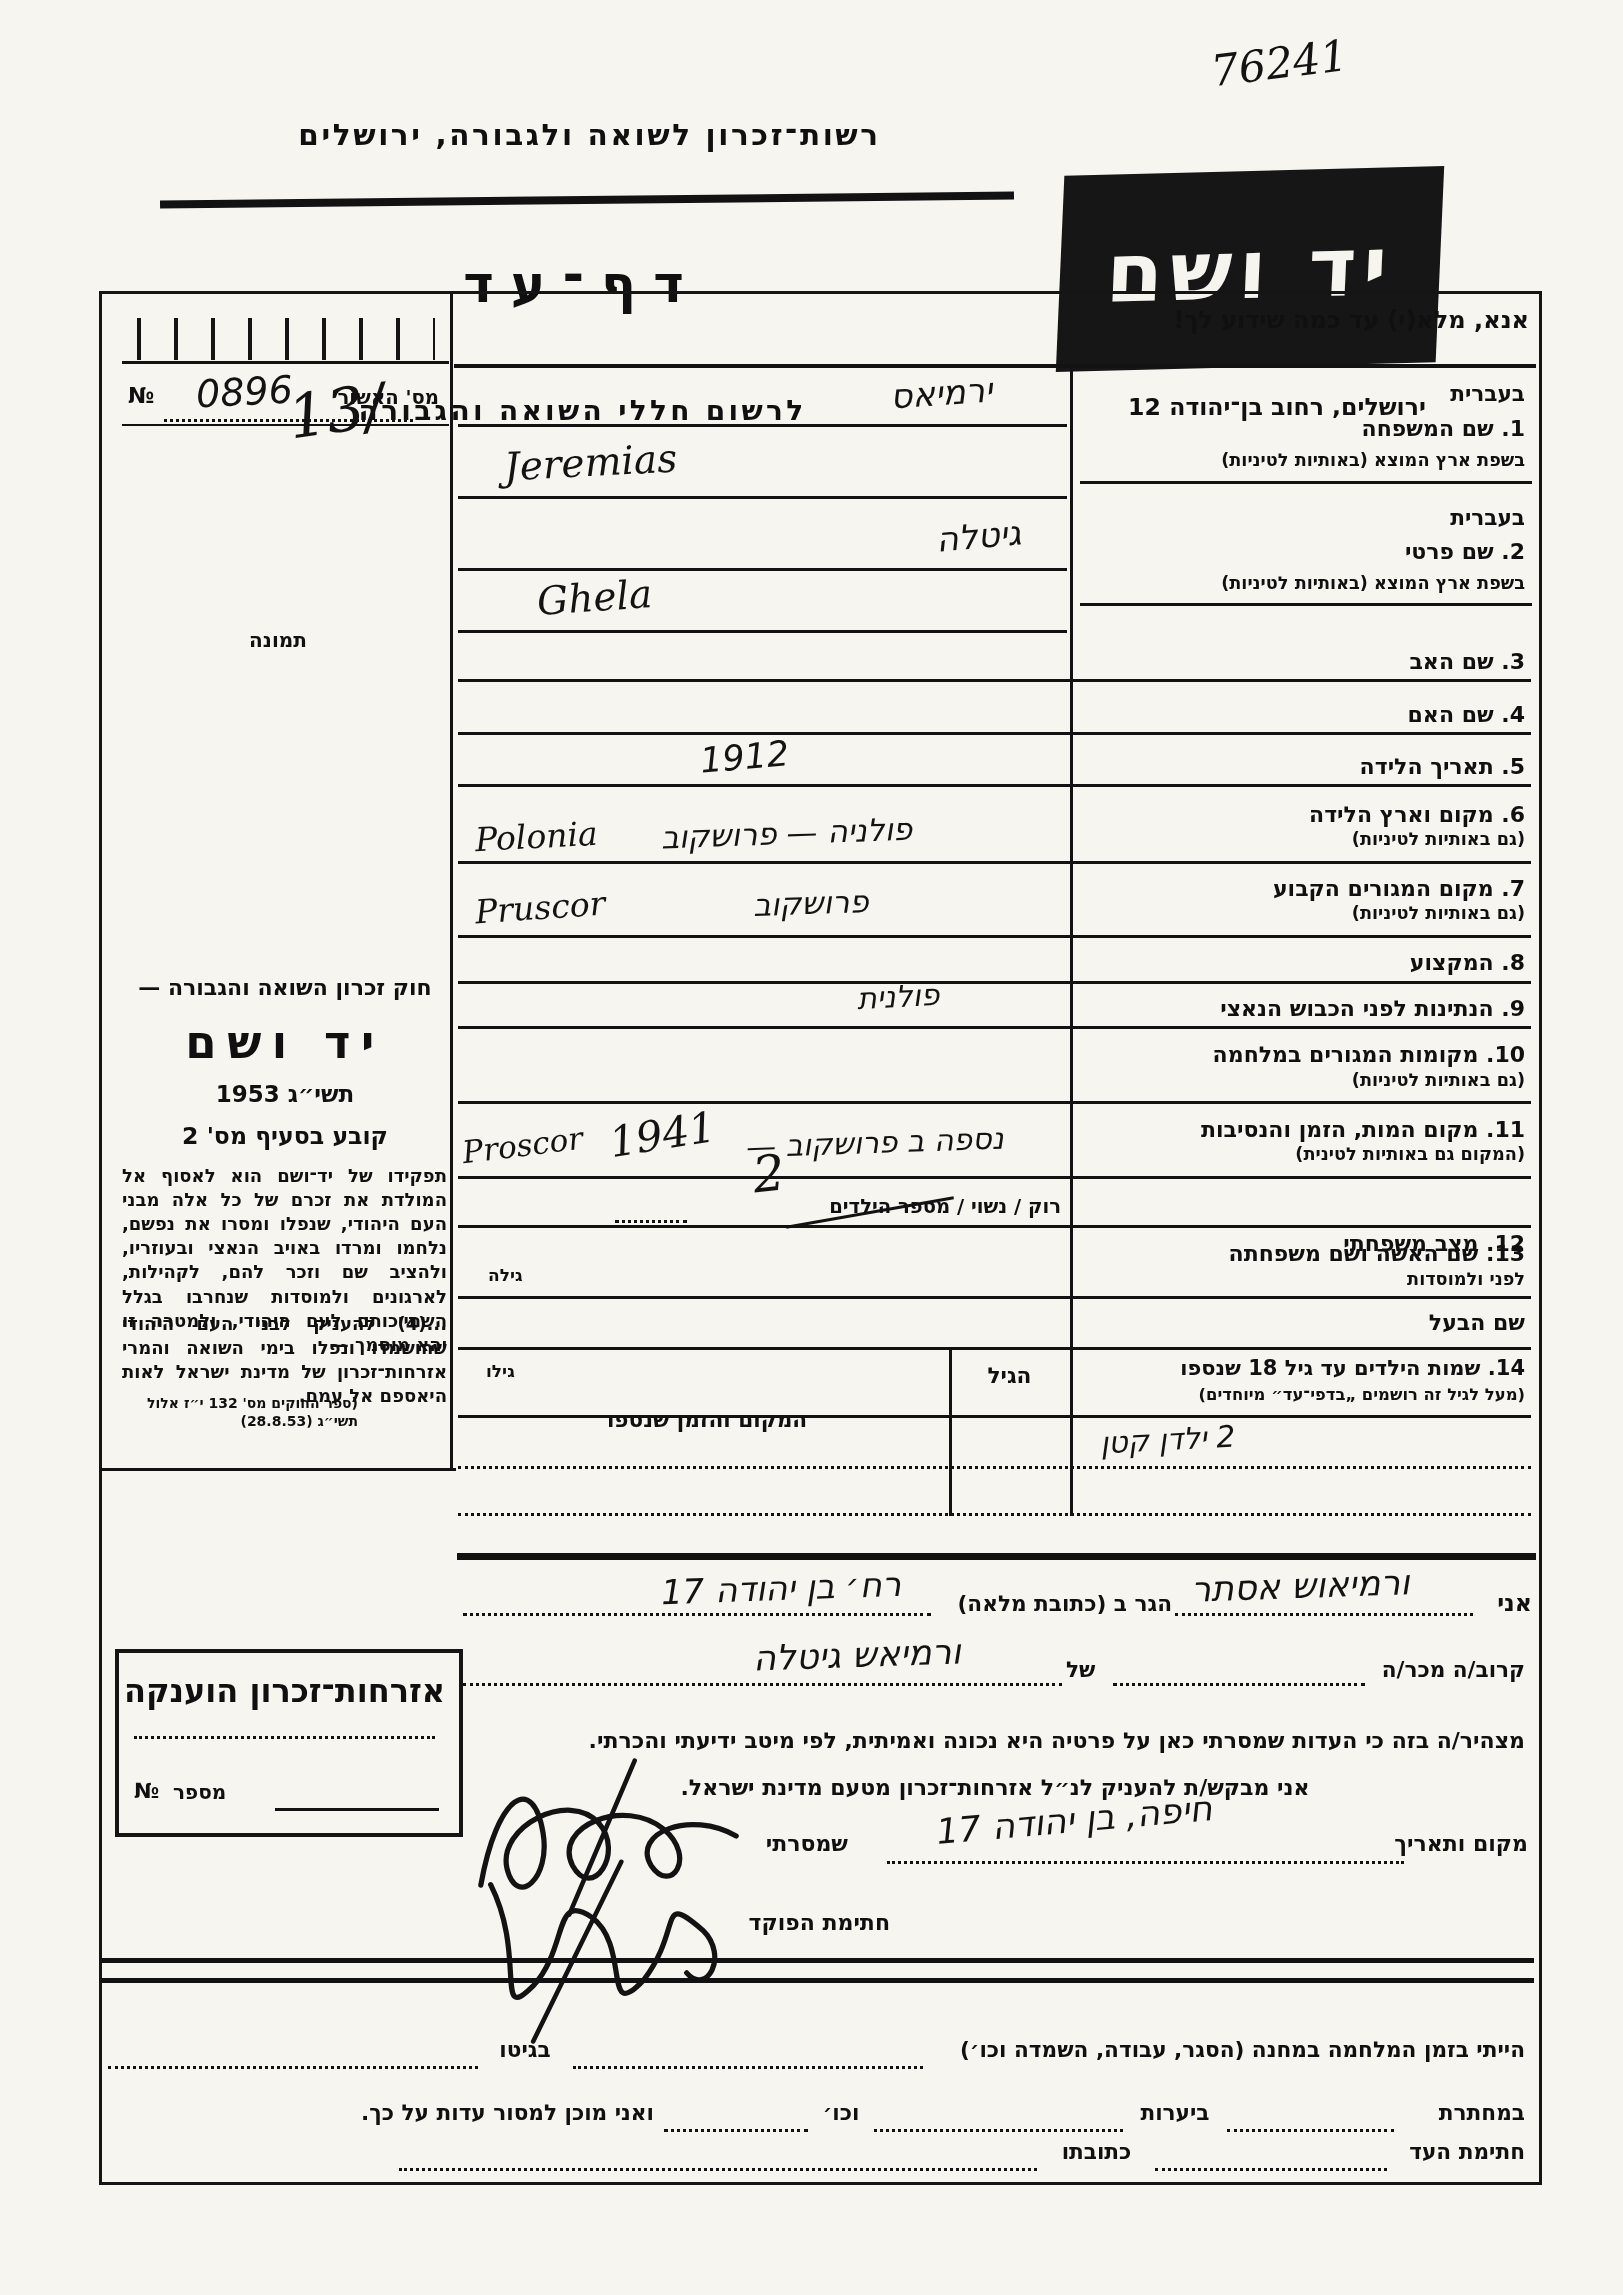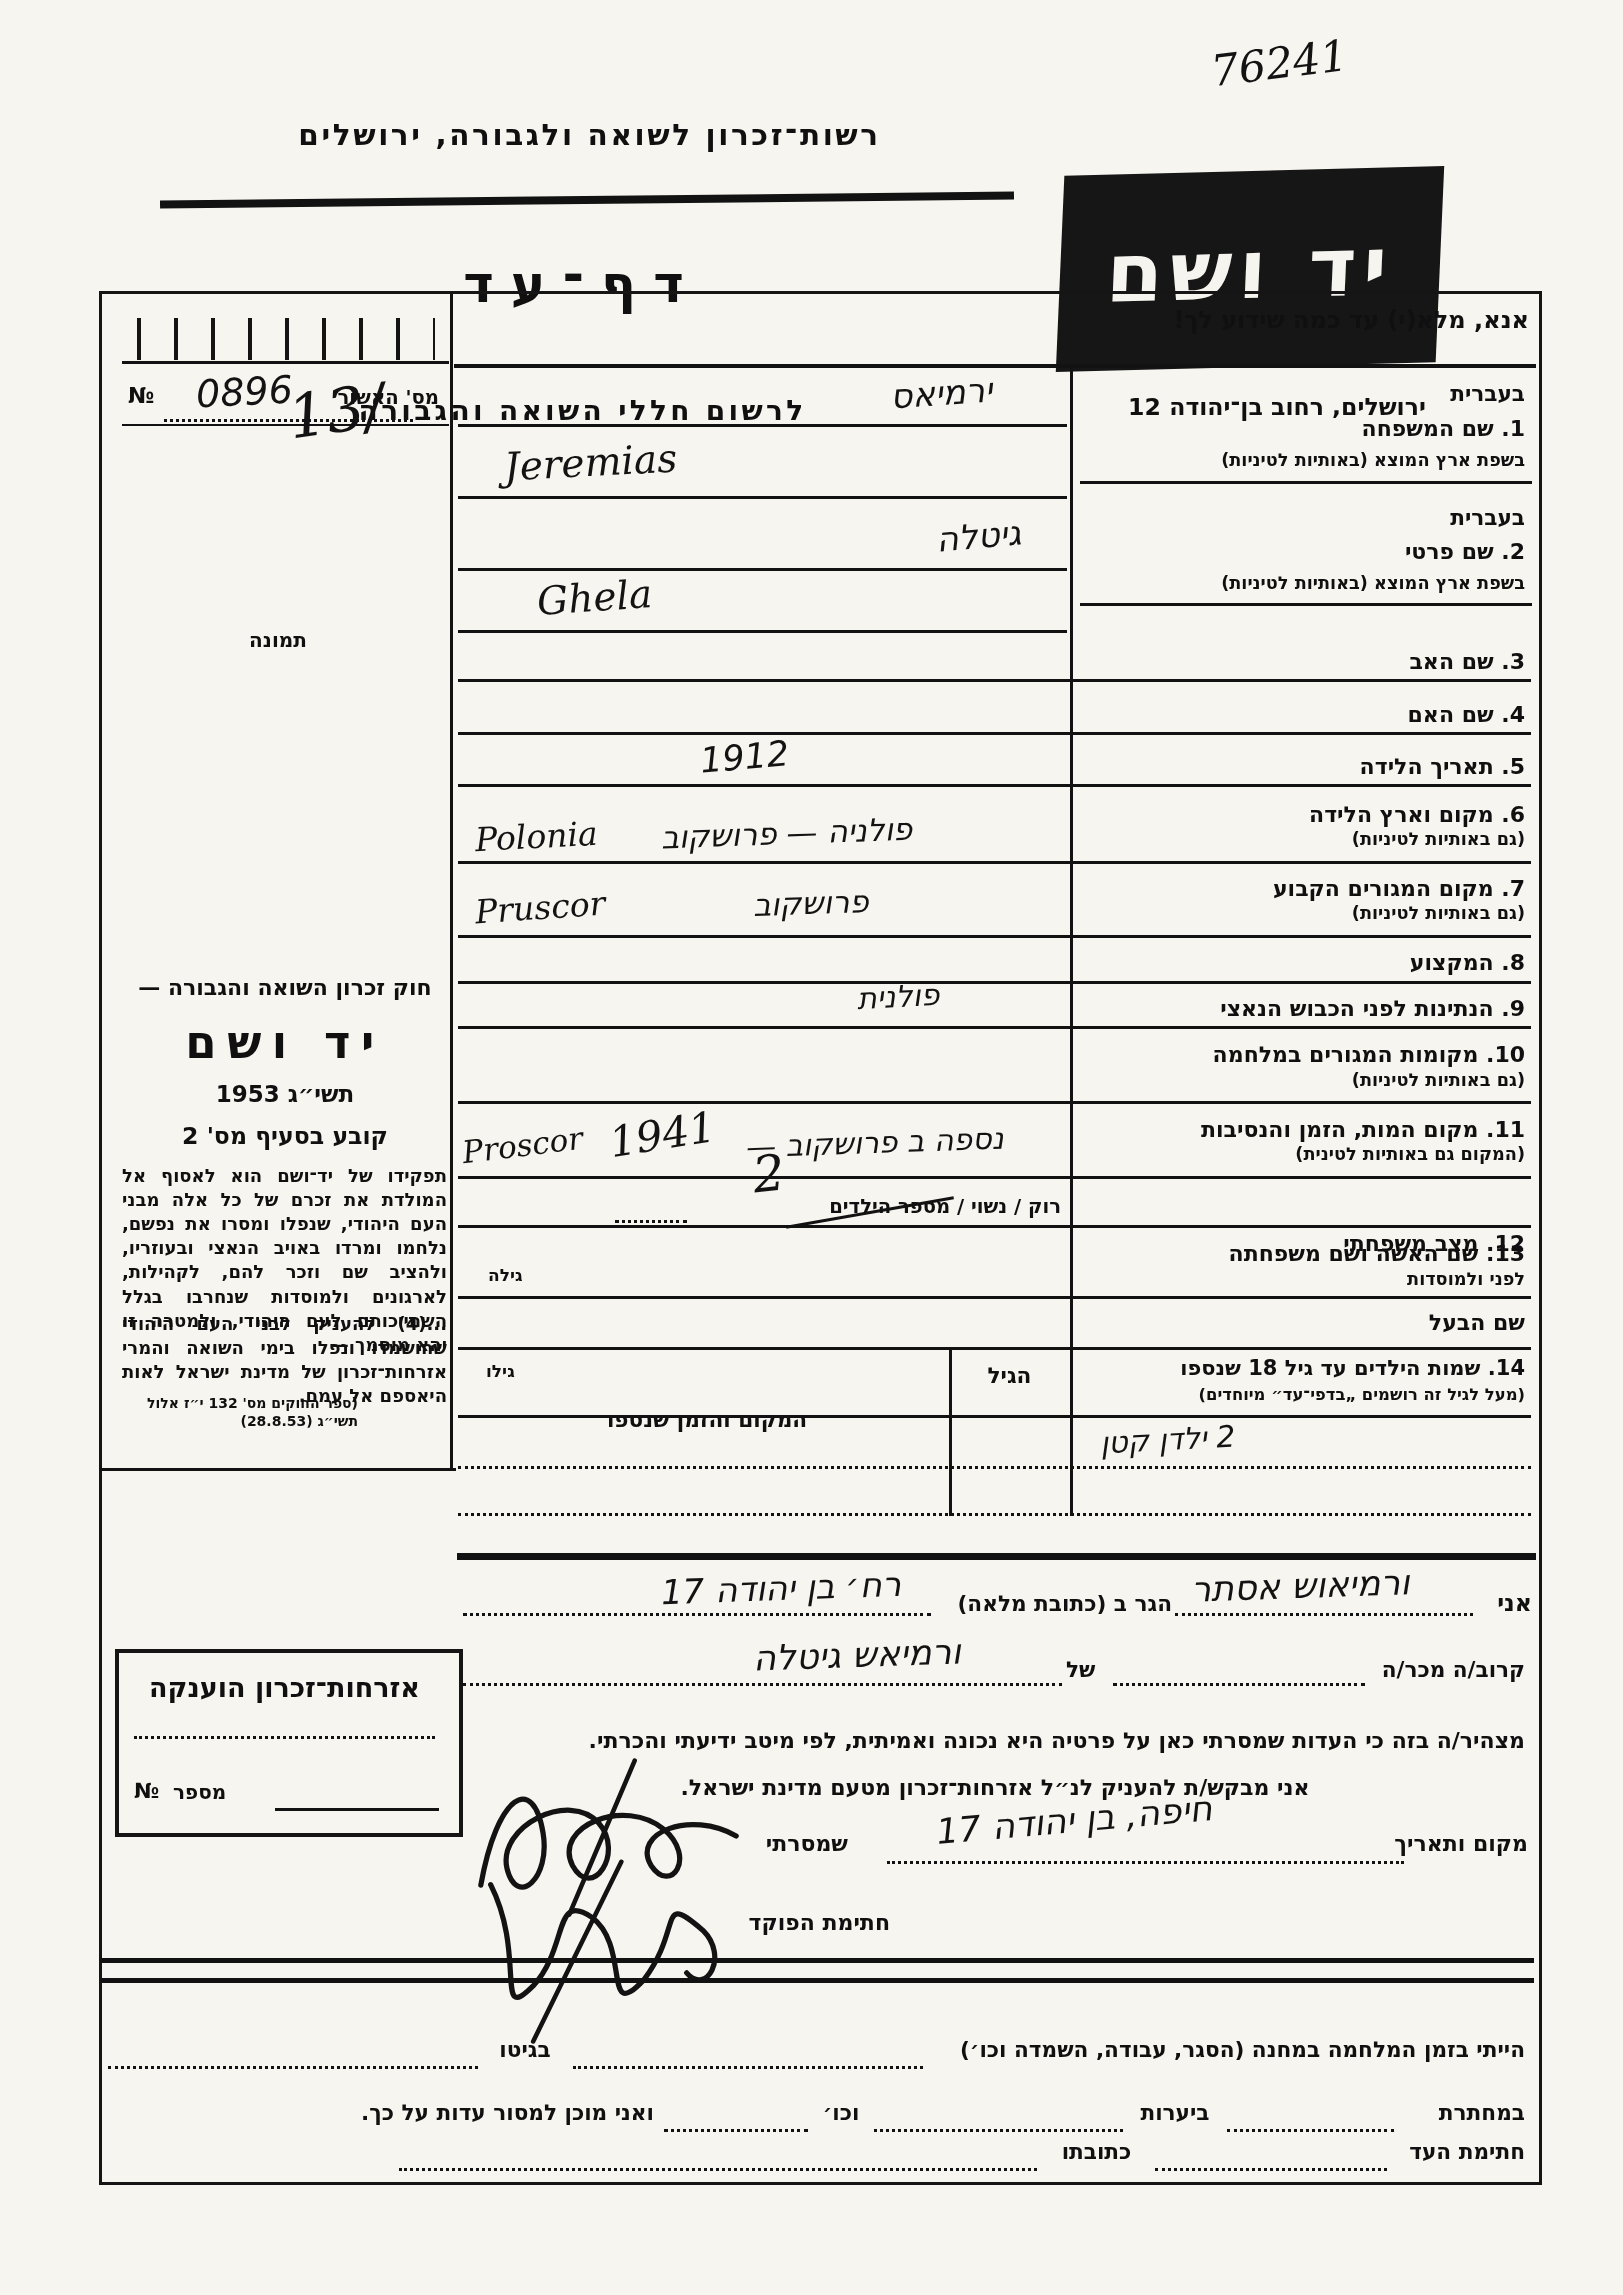--- a/index.html
+++ b/index.html
@@ -60,21 +60,21 @@
 
   <div class="lab ctr" style="left:128px;top:975px;width:314px;font-size:22px;">חוק זכרון השואה והגבורה —</div>
   <div class="lab ctr" style="left:128px;top:1016px;width:314px;font-size:45px;letter-spacing:10.5px;">יד ושם</div>
   <div class="lab ctr" style="left:128px;top:1081px;width:314px;font-size:23px;">תשי״ג 1953</div>
   <div class="lab ctr" style="left:128px;top:1122px;width:314px;font-size:23.6px;">קובע בסעיף מס' 2</div>
   <div class="lab wrap" style="left:122px;top:1164px;width:325px;font-size:18px;line-height:1.34;text-align:justify;">תפקידו של יד־ושם הוא לאסוף אל המולדת את זכרם של כל אלה מבני העם היהודי, שנפלו ומסרו את נפשם, נלחמו ומרדו באויב הנאצי ובעוזריו, ולהציב שם וזכר להם, לקהילות, לארגונים ולמוסדות שנחרבו בגלל השתייכותם לעם היהודי, ולמטרה זו יהא מוסמך —</div>
   <div class="lab wrap" style="left:122px;top:1312px;width:325px;font-size:18px;line-height:1.34;text-align:justify;">‏...(4) להעניק לבני העם היהודי שהושמדו ונפלו בימי השואה והמרי אזרחות־זכרון של מדינת ישראל לאות היאספם אל עמם.</div>
   <div class="lab wrap" style="left:122px;top:1394px;width:236px;font-size:14px;line-height:1.3;">(ספר החוקים מס' 132 י״ז אלול תשי״ג (28.8.53)</div>
 
   <div class="abs" style="left:115px;top:1649px;width:340px;height:180px;border:4.6px solid #151515;"></div>
-  <div class="lab ctr" style="left:121px;top:1672px;width:327px;font-size:27px;text-align:center;">אזרחות־זכרון הוענקה</div>
+  <div class="lab ctr" style="left:121px;top:1672px;width:327px;font-size:32px;text-align:center;">אזרחות־זכרון הוענקה</div>
   <div class="dot" style="left:134px;top:1736px;width:301px;"></div>
   <div class="lab" style="left:134px;top:1779px;font-size:21px;">№</div>
   <div class="lab" style="left:173px;top:1780px;font-size:20px;">מספר</div>
   <div class="rule" style="left:275px;top:1808px;width:164px;height:2.6px;"></div>
 
   <div class="lab rgt" style="left:1080px;top:381px;width:445px;font-size:21.6px;">בעברית</div>
   <div class="lab rgt" style="left:1080px;top:416px;width:445px;font-size:22px;">1. שם המשפחה</div>
   <div class="lab rgt" style="left:1080px;top:450px;width:445px;font-size:17.7px;">בשפת ארץ המוצא (באותיות לטיניות)</div>
   <div class="rule" style="left:1080px;top:481px;width:452px;height:2.6px;"></div>
 

